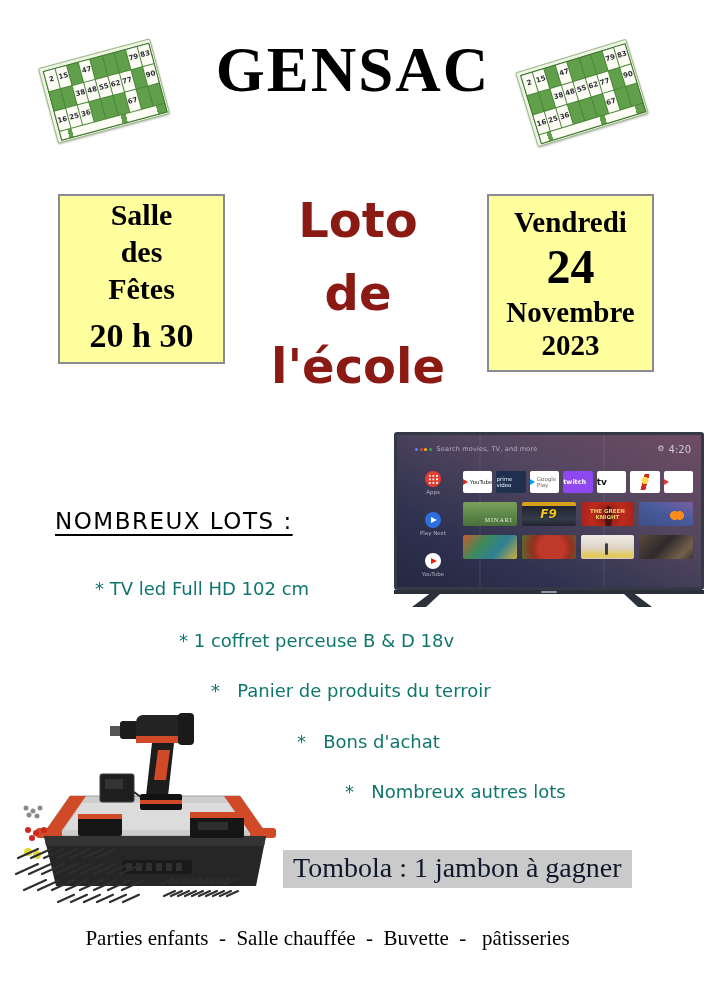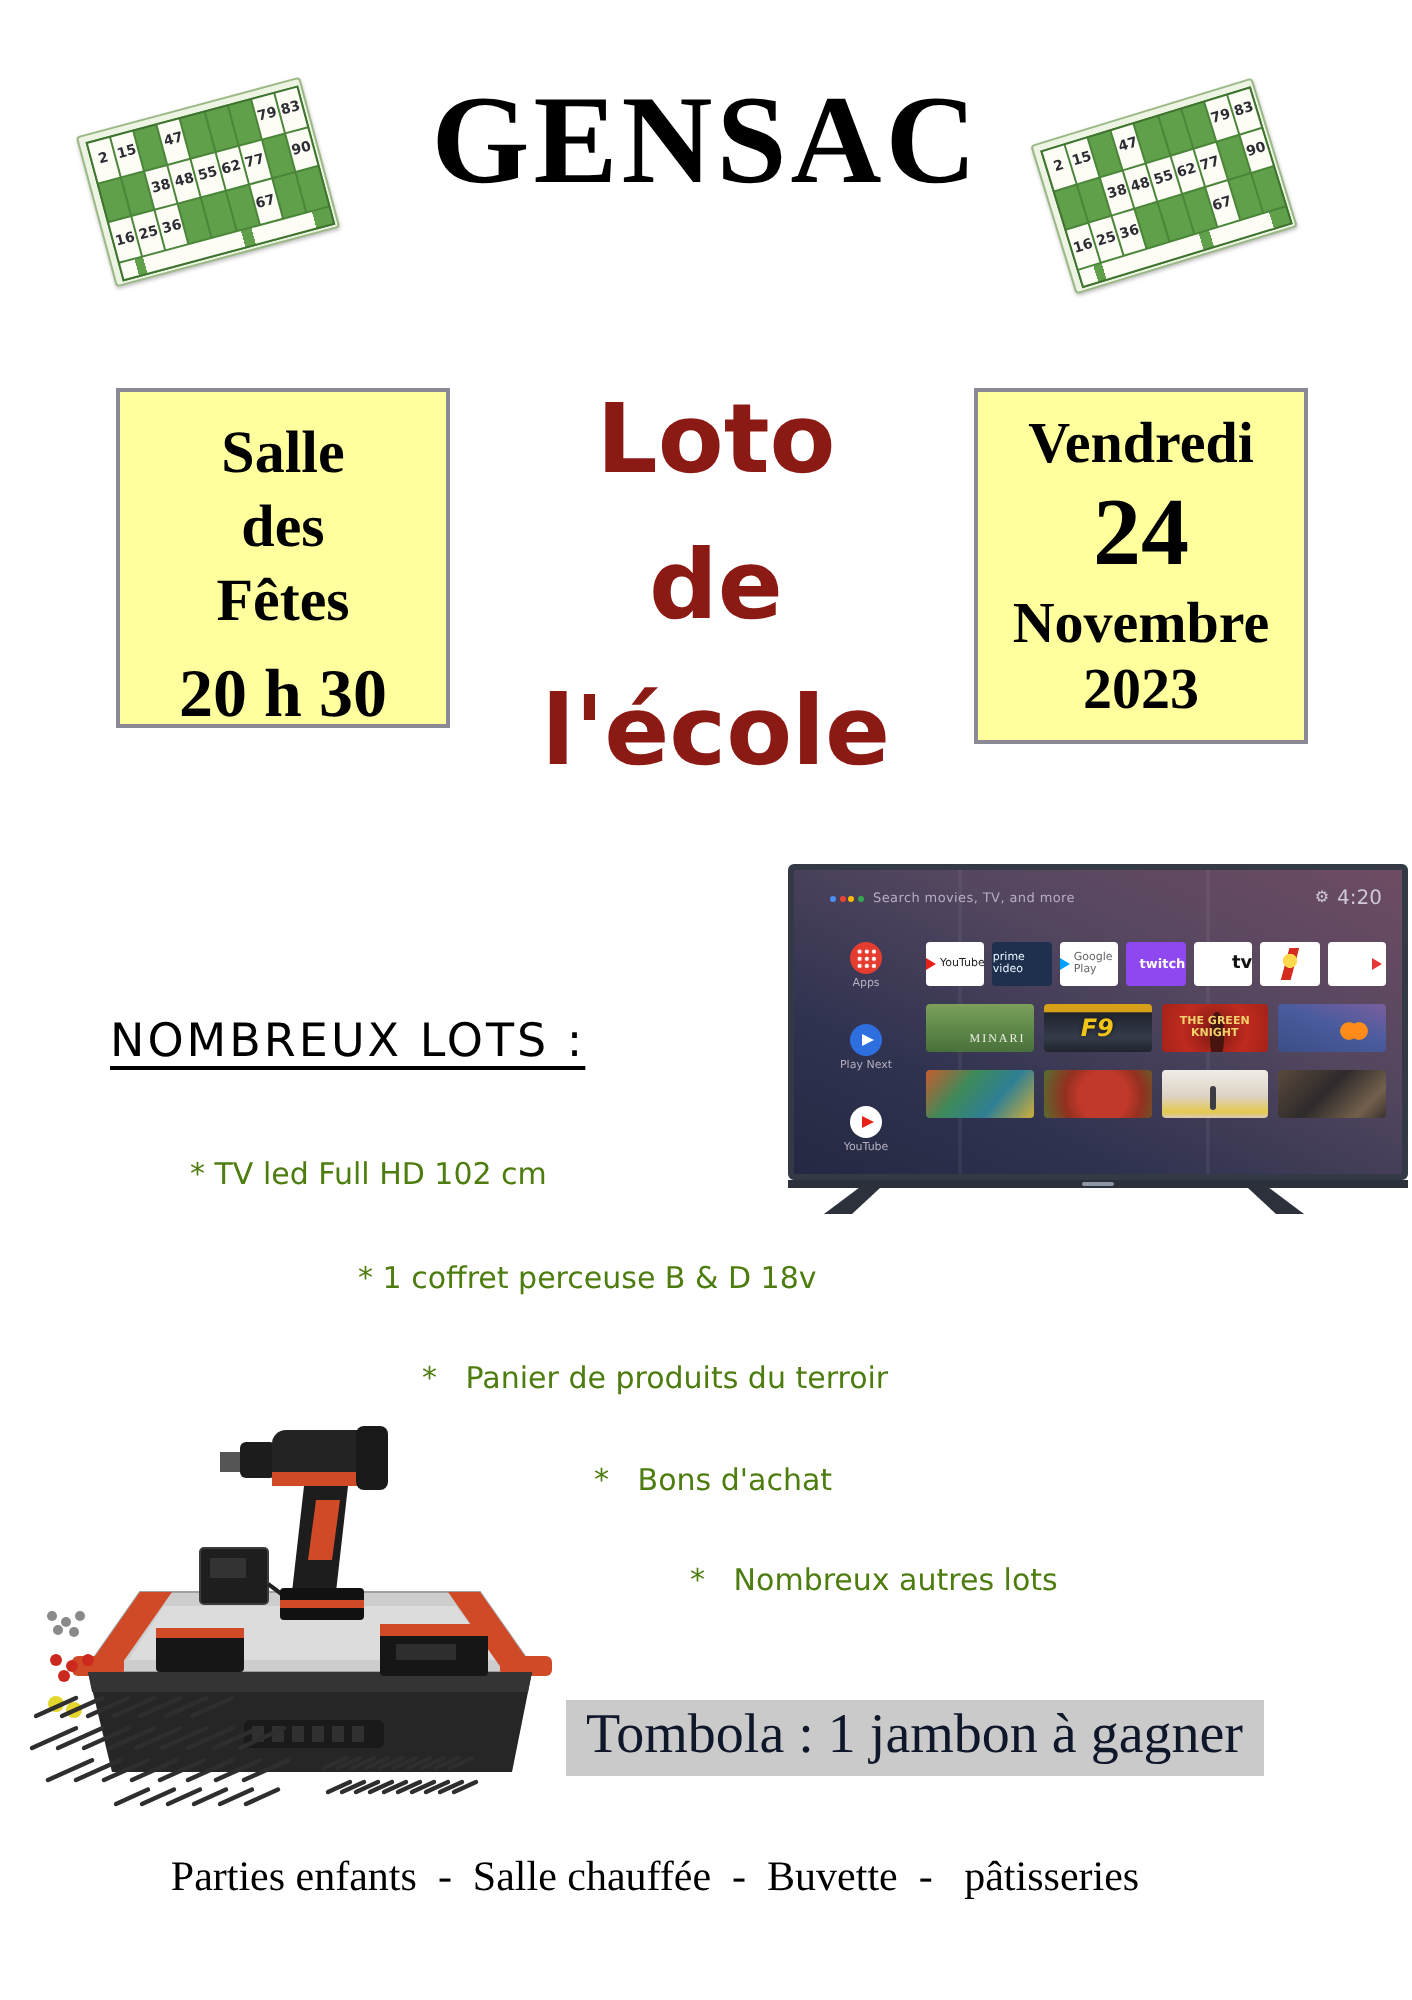--- a/index.html
+++ b/index.html
@@ -20,40 +20,40 @@
   .bingo-grid{flex:1;display:grid;grid-template-columns:repeat(9,1fr);grid-template-rows:repeat(3,1fr);gap:1px;background:#4a8539;}
   .bcell{background:#61a04a;}
   .bcell.num{background:#fdfdf6;color:#2c2c34;font-family:"DejaVu Sans",sans-serif;
              font-weight:bold;font-size:7px;line-height:1;display:flex;align-items:center;justify-content:center;}
   .bingo-strip{height:8px;margin-top:1px;
      background:linear-gradient(90deg,#fdfdf6 0 7%,#61a04a 7% 11%,#fdfdf6 11% 58%,#61a04a 58% 63%,#fdfdf6 63% 92%,#61a04a 92% 100%);}
 
   
   .box{position:absolute;background:#FFFF9E;border:2px solid #8a8a96;box-sizing:border-box;
        text-align:center;font-weight:bold;}
-  .box-left{left:58px;top:194px;width:167px;height:170px;padding-top:12px;}
+  .box-left{left:58px;top:194px;width:167px;height:170px;}
   .box-left .line{font-size:30px;line-height:37px;}
   .box-left .time{font-size:34px;line-height:38px;margin-top:10px;}
   .box-right{left:487px;top:194px;width:167px;height:178px;padding-top:9px;}
   .weekday{font-size:29px;line-height:35px;}
   .day{font-size:48px;line-height:53px;}
   .month{font-size:29px;line-height:33px;margin-top:3px;}
   .year{font-size:29px;line-height:33px;}
 
   
   .loto-title{position:absolute;left:230px;top:184px;width:256px;text-align:center;
               font-family:"DejaVu Sans",sans-serif;font-weight:bold;font-size:48px;
               line-height:73px;color:#8B1A15;}
 
   
   .lots-heading{position:absolute;left:55px;top:508px;font-family:"DejaVu Sans",sans-serif;
                 font-size:23px;letter-spacing:1.5px;color:#000;
                 text-decoration:underline;text-underline-offset:5px;}
-  .prize{position:absolute;font-family:"DejaVu Sans",sans-serif;color:#4d7c0f;
-         font-size:15px;white-space:pre;}
+  .prize{position:absolute;font-family:"DejaVu Sans",sans-serif;color:#0f766e;
+         font-size:18px;white-space:pre;}
   .p0{left:95px;top:578px;}
   .p1{left:179px;top:630px;}
   .p2{left:211px;top:680px;}
   .p3{left:297px;top:731px;}
   .p4{left:345px;top:781px;text-align:right;}
 
   
   .tombola{position:absolute;left:283px;top:850px;background:#CACACA;color:#0f172a;
            font-size:28px;line-height:36px;padding:0 10px 2px 10px;white-space:pre;}
   .footer-info{position:absolute;left:0;top:926px;width:655px;text-align:center;
@@ -85,21 +85,21 @@
   .ico-apps::after{content:"";width:10px;height:10px;
      background-image:radial-gradient(#fff 0.9px,transparent 1.2px);background-size:3.6px 3.6px;}
   .ico-playnext{background:#2e6fe0;}
   .tri{width:0;height:0;border-style:solid;}
   .tri-white{border-width:3.5px 0 3.5px 6px;border-color:transparent transparent transparent #fff;margin-left:1px;}
   .ico-youtube{background:#fff;}
   .tri-red{border-width:3.5px 0 3.5px 6px;border-color:transparent transparent transparent #e62117;margin-left:1px;}
   .rail-label{font-size:5.5px;color:#b4aec0;}
   .tv-main{position:absolute;left:66px;right:8px;top:36px;font-family:"DejaVu Sans",sans-serif;}
   .tv-tiles{display:flex;gap:4px;height:22px;margin-bottom:9px;}
-  .tile{flex:1;border-radius:2px;display:flex;align-items:center;justify-content:flex-end;
+  .tile{flex:1;border-radius:2px;display:flex;align-items:center;justify-content:flex-start;
         font-size:5.5px;overflow:hidden;position:relative;}
   .tile .tile-tri{width:0;height:0;border-style:solid;border-width:3px 0 3px 5px;
         border-color:transparent transparent transparent currentColor;margin-right:2px;}
   .tile.apple-tv{font-weight:bold;font-size:9px;}
   .tile.twitch{font-weight:bold;font-size:6.5px;}
   .tile.prime-video{font-size:5.5px;}
   .tile.red-bull::after{content:"";position:absolute;inset:3px 6px;
      background:radial-gradient(circle at 50% 40%,#ffd84d 0 26%,transparent 28%),
                 linear-gradient(105deg,transparent 38%,#d42b1f 40% 60%,transparent 62%);}
   .tv-row{display:flex;gap:5px;height:24px;margin-bottom:9px;}

